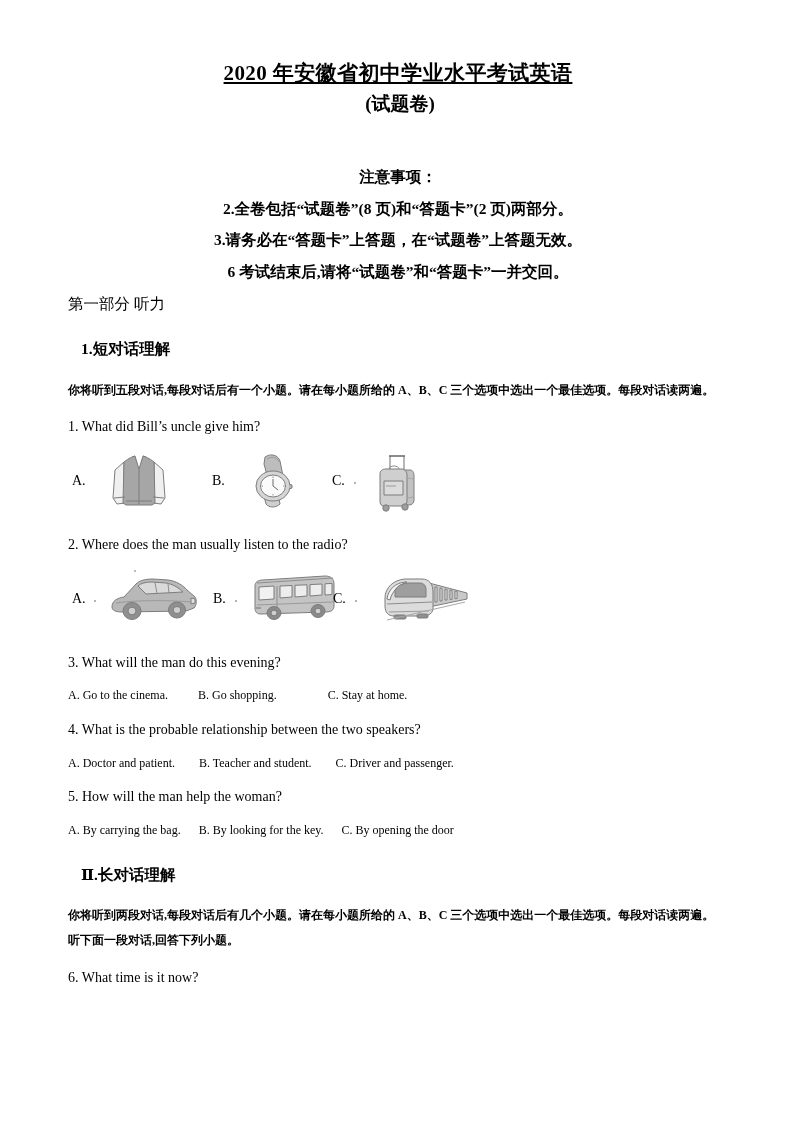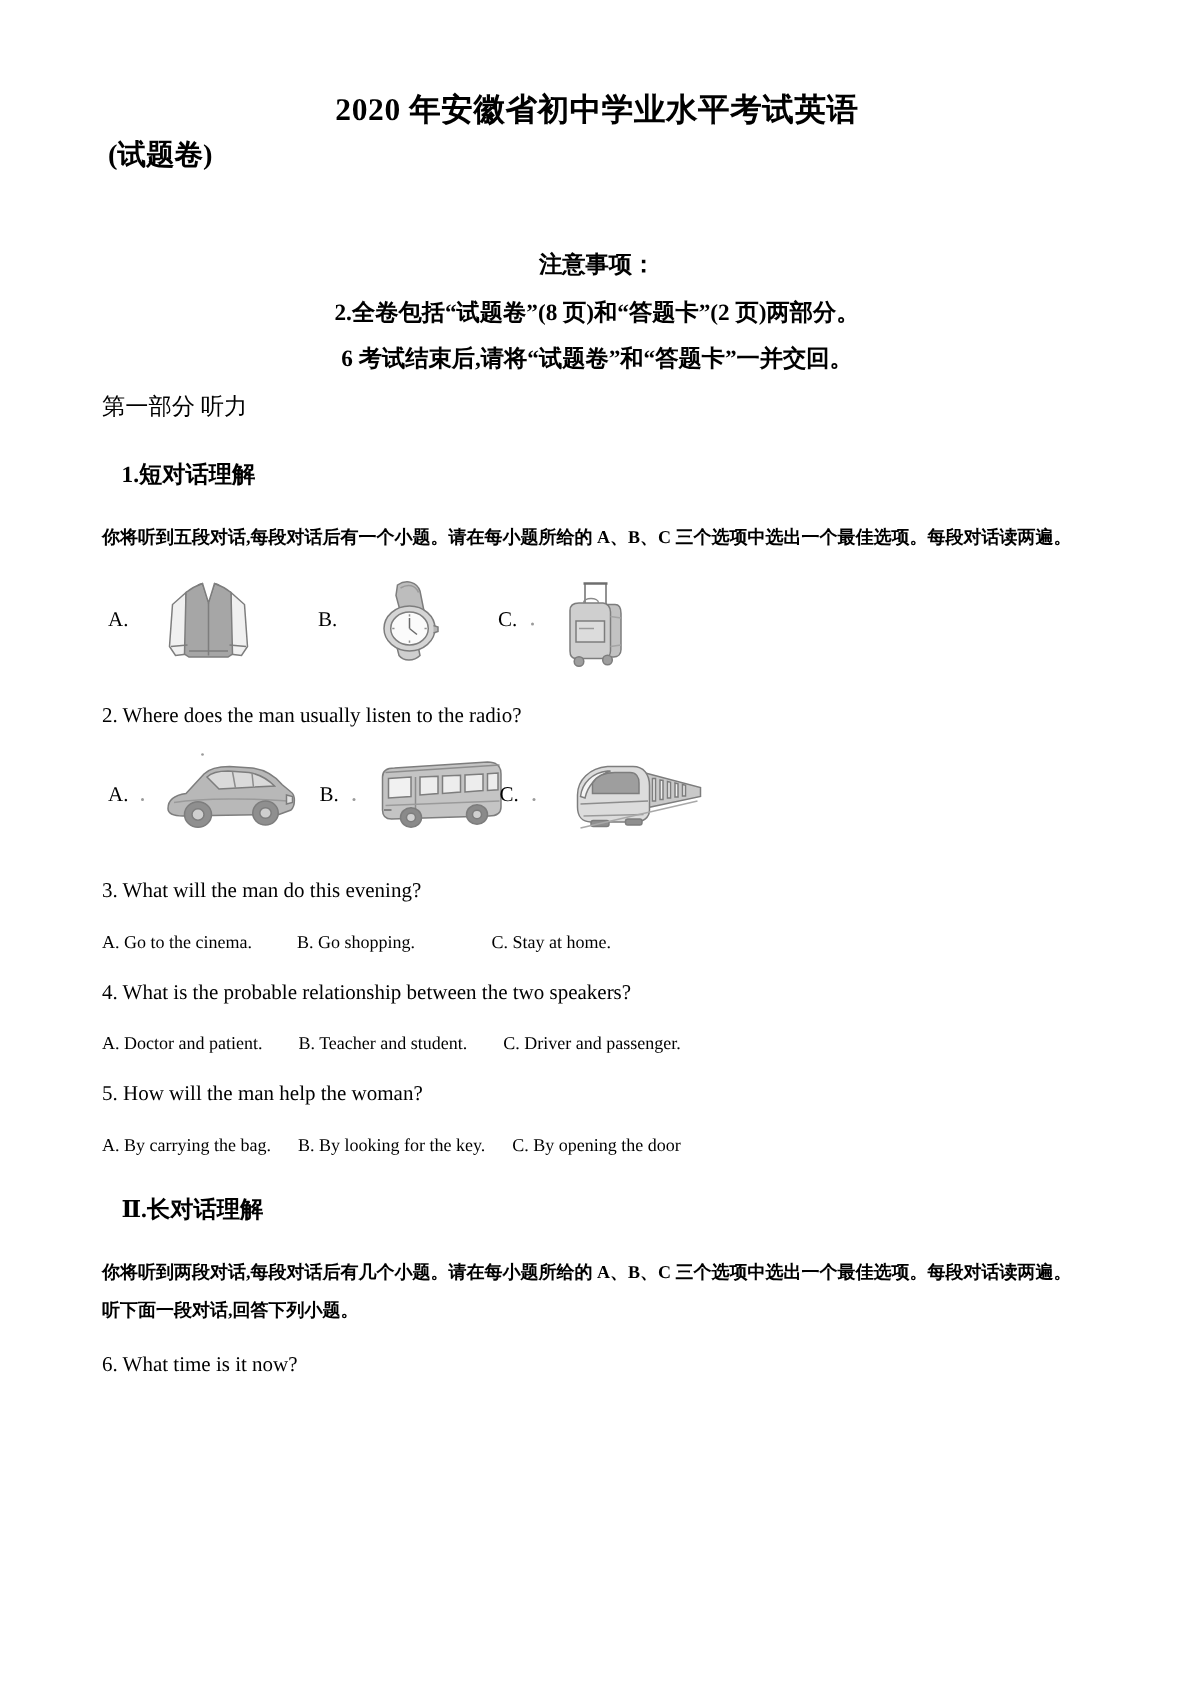--- a/index.html
+++ b/index.html
@@ -31,23 +31,24 @@
   }
 
   
   .doc-title {
     text-align: center;
     font-weight: bold;
     font-size: 21px;
     letter-spacing: 0.4px;
     line-height: 1.45;
     margin: 0 0 2px 0;
+    text-decoration: underline;
   }
   .doc-subtitle {
-    text-align: left;
+    text-align: center;
     font-weight: bold;
     font-size: 19px;
     line-height: 1.5;
     margin: 0;
     padding-left: 4px;
   }
 
   
   .notice-block {
     margin-top: 42px;
@@ -137,27 +138,29 @@
 
 <div class="page">
   <div class="content">
 
     <div class="doc-title">2020 年安徽省初中学业水平考试英语</div>
     <div class="doc-subtitle">(试题卷)</div>
 
     <div class="notice-block">
       <p class="notice-line">注意事项：</p>
       <p class="notice-line">2.全卷包括“试题卷”(8 页)和“答题卡”(2 页)两部分。</p>
+      <p class="notice-line">3.请务必在“答题卡”上答题，在“试题卷”上答题无效。</p>
       <p class="notice-line">6 考试结束后,请将“试题卷”和“答题卡”一并交回。</p>
     </div>
 
     <p class="part-heading">第一部分 听力</p>
     <p class="sub-heading">1.短对话理解</p>
     <p class="instruction">你将听到五段对话,每段对话后有一个小题。请在每小题所给的 A、B、C 三个选项中选出一个最佳选项。每段对话读两遍。</p>
 
+    <p class="q-line">1. What did Bill’s uncle give him?</p>
 
     <div class="pic-row row1">
 
       <div class="pic-opt" style="left:4px;">
         <span class="lbl">A.</span>
         <span class="art">
           <svg width="74" height="68" viewBox="0 0 74 68">
             <g stroke="#7d7d7d" stroke-width="1" fill="none">
 
               <path d="M22 14 L13 22 L11 50 L15 56 L23 55 L22 30 Z" fill="#f0f0f0"></path>

